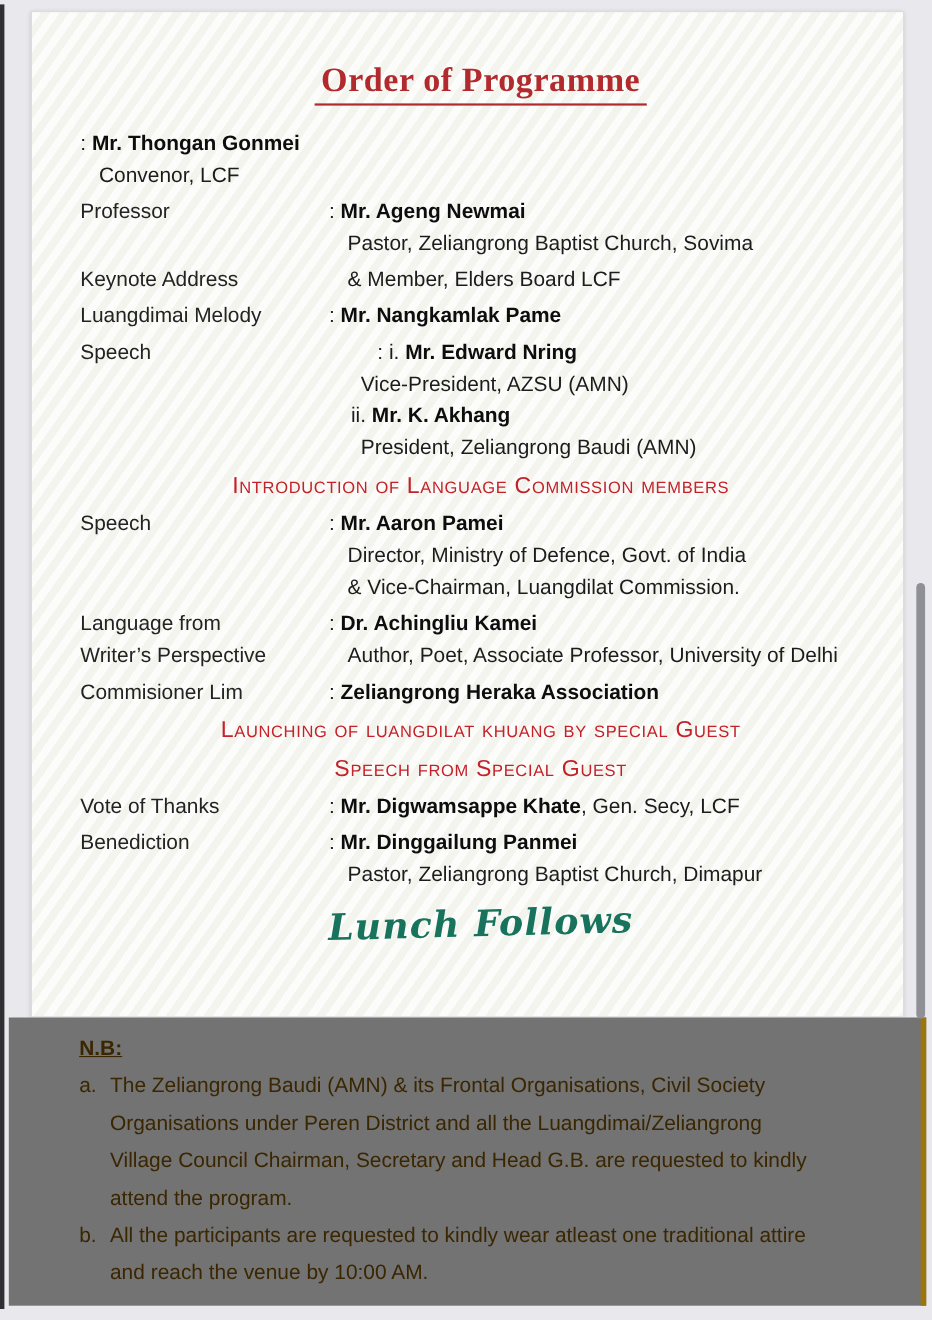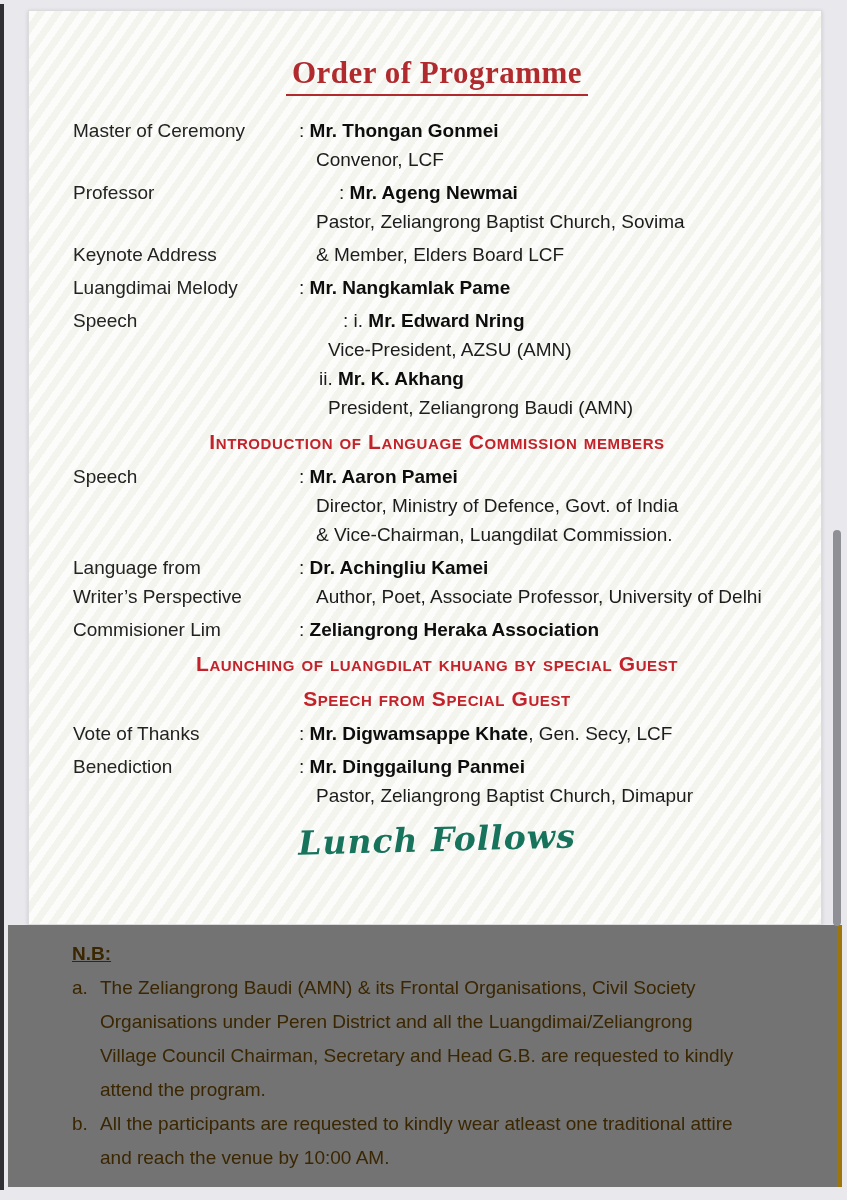--- a/index.html
+++ b/index.html
@@ -16,21 +16,21 @@
   .title{
     display:inline-block;font-family:"Liberation Serif",serif;font-weight:bold;
     font-size:31px;color:#b02a2e;border-bottom:2px solid #b02a2e;padding:0 6px 3px 6px;letter-spacing:.5px;
   }
   .prow{display:flex;margin-bottom:4px;}
   .plabel{width:226px;flex:0 0 226px;font-size:19px;line-height:29px;color:#232323;}
   .pvalue{flex:1;font-size:19px;line-height:29px;color:#1c1c1c;}
   .pvalue b{color:#0d0d0d;}
   .vline{white-space:nowrap;}
   .red-heading{
-    text-align:center;color:#c4222a;font-weight:bold;font-size:21px;line-height:29px;
+    text-align:center;color:#c4222a;font-weight:normal;font-size:21px;line-height:29px;
     font-variant:small-caps;letter-spacing:.6px;margin:5px 0 6px 0;
   }
   .lunch{
     text-align:center;margin-top:10px;font-family:"DejaVu Serif",serif;font-style:italic;font-weight:bold;
     font-size:33px;color:#17735c;letter-spacing:1px;transform:rotate(-1.5deg);
   }
   .scroll-track{position:absolute;left:826px;top:10px;width:18px;height:915px;z-index:8;}
   .scroll-thumb{position:absolute;left:7px;top:520px;width:8px;height:396px;border-radius:4px;background:#8f9095;}
   .nb{
     position:absolute;left:8px;top:925px;width:834px;height:262px;box-sizing:border-box;
@@ -46,34 +46,31 @@
 
 <div class="page">
   <div class="left-edge"></div>
 
   <div class="card">
     <div class="title-wrap">
       <span class="title">Order of Programme</span>
     </div>
     <div id="programme-rows">
         <div class="prow">
-          <div class="plabel">
-            <div>Master of Ceremony</div>
-          </div>
           <div class="pvalue">
             <div class="vline" style="padding-left: 0px;">: <b>Mr. Thongan Gonmei</b></div>
             <div class="vline" style="padding-left: 17px;">Convenor, LCF</div>
           </div>
         </div>
         <div class="prow">
           <div class="plabel">
             <div>Professor</div>
           </div>
           <div class="pvalue">
-            <div class="vline" style="padding-left: 0px; margin-left: 40px;">: <b>Mr. Ageng Newmai</b></div>
+            <div class="vline" style="padding-left: 0px;">: <b>Mr. Ageng Newmai</b></div>
             <div class="vline" style="padding-left: 17px;">Pastor, Zeliangrong Baptist Church, Sovima</div>
           </div>
         </div>
         <div class="prow">
           <div class="plabel">
             <div>Keynote Address</div>
           </div>
           <div class="pvalue">
             <div class="vline" style="padding-left: 17px;">&amp; Member, Elders Board LCF</div>
           </div>

